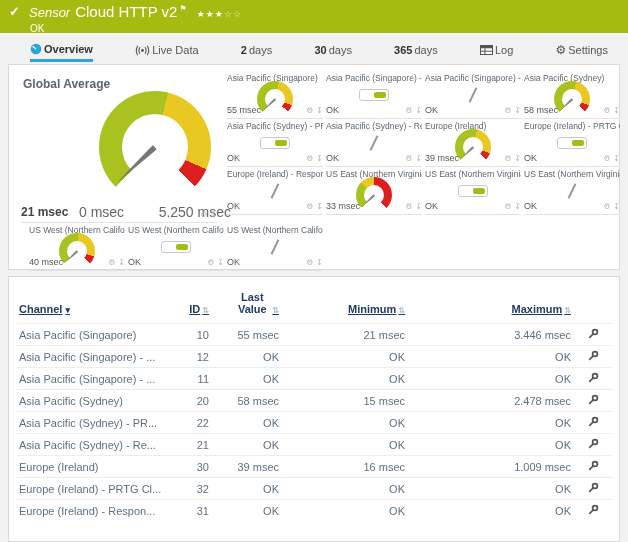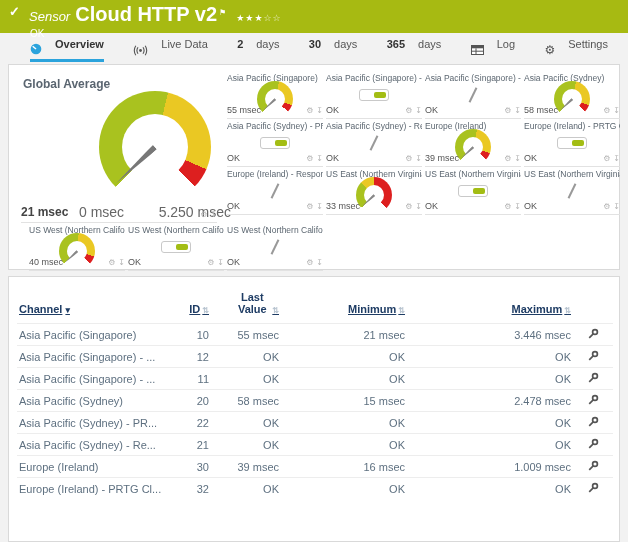--- a/index.html
+++ b/index.html
@@ -6,29 +6,29 @@
   html,body { margin:0; padding:0; }
   body {
     width:628px; height:542px; position:relative; overflow:hidden;
     background:#f2f2f2; font-family:"Liberation Sans", sans-serif;
   }
   
   .topbar { position:absolute; left:0; top:0; right:0; height:33px; background:#a7ba12; color:#fff; }
   .chk { position:absolute; left:9px; top:4px; font-size:13px; font-weight:bold; }
   .titlewrap { position:absolute; left:29px; top:3px; }
   .kind { font-style:italic; font-size:13px; margin-right:5px; }
-  .sname { font-weight:bold; font-size:20px; }
+  .sname { font-weight:normal; font-size:15px; }
   .flag { font-size:8px; vertical-align:super; margin-left:2px; }
   .stars { margin-left:10px; font-size:9px; letter-spacing:1px; }
   .stars .dim { opacity:.8; }
   .statusline { font-size:10px; margin-top:2px; margin-left:1px; }
   
   .tabs { position:absolute; left:0; top:38px; right:0; height:24px; display:flex;
           align-items:stretch; justify-content:space-between; padding:0 20px 0 30px; }
-  .tab { display:flex; gap:13px; font-size:11px; color:#555; cursor:pointer; }
+  .tab { display:flex; align-items:center; gap:2px; font-size:11px; color:#555; cursor:pointer; }
   .tab b { color:#333; }
   .tab.active { border-bottom:3px solid #2ba3dc; color:#333; font-weight:bold; }
   .tabicon { display:flex; align-items:center; }
   .gearglyph { font-size:12px; color:#555; line-height:1; }
   
   .panel { position:absolute; background:#fff; border:1px solid #d9d9d9; }
   #gaugePanel { left:8px; top:64px; width:612px; height:206px; }
   #tablePanel { left:8px; top:276px; width:612px; height:266px; padding:10px 8px 0 8px; overflow:hidden; }
   
   .bigtile { position:absolute; left:12px; top:8px; width:196px; height:150px; }
@@ -469,15 +469,26 @@
           <td class="ch">Europe (Ireland) - PRTG Cl...</td>
           <td>32</td>
           <td>OK</td>
           <td>OK</td>
           <td>OK</td>
           <td class="ic"><span class="wrench"><svg width="11" height="11" viewBox="0 0 11 11">
                 <circle cx="7" cy="4" r="2.4" fill="none" stroke="#555" stroke-width="1.7"></circle>
                 <line x1="1.2" y1="9.8" x2="5.2" y2="5.8" stroke="#555" stroke-width="1.7"></line>
               </svg></span></td>
         </tr>
+        <tr>
+          <td class="ch">Europe (Ireland) - Respon...</td>
+          <td>31</td>
+          <td>OK</td>
+          <td>OK</td>
+          <td>OK</td>
+          <td class="ic"><span class="wrench"><svg width="11" height="11" viewBox="0 0 11 11">
+                <circle cx="7" cy="4" r="2.4" fill="none" stroke="#555" stroke-width="1.7"></circle>
+                <line x1="1.2" y1="9.8" x2="5.2" y2="5.8" stroke="#555" stroke-width="1.7"></line>
+              </svg></span></td>
+        </tr>
       </tbody>
   </table>
 </div>
 
 </body></html>

